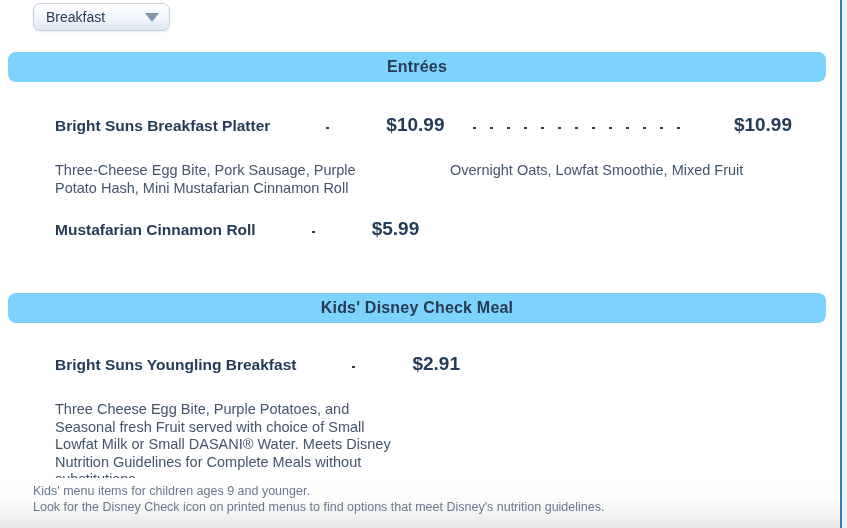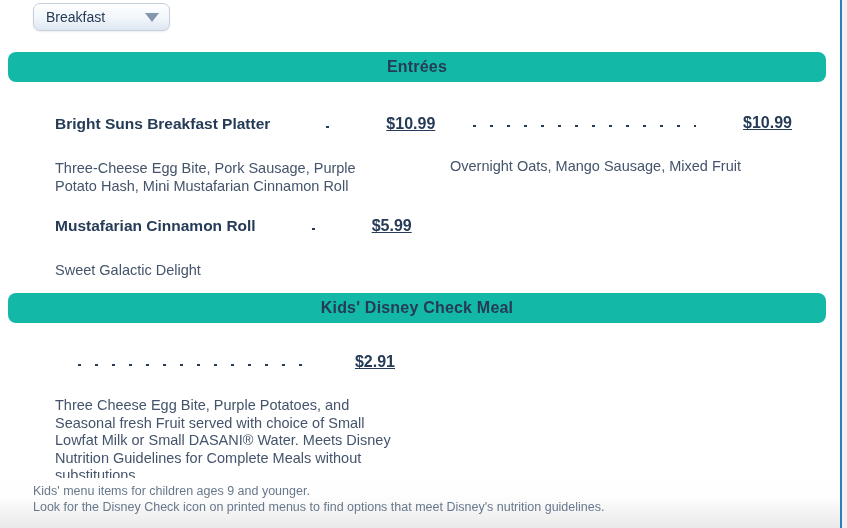--- a/index.html
+++ b/index.html
@@ -26,21 +26,21 @@
   .dropdown-label { font-size: 14px; color: #253b56; }
   .caret-down {
     width: 0; height: 0;
     border-left: 7px solid transparent; border-right: 7px solid transparent;
     border-top: 9px solid #8496ab;
   }
 
   
   .section-band {
     position: absolute; left: 8px; width: 818px; height: 30px;
-    background: #14b8a6; border-radius: 8px;
+    background: #7dd3fc; border-radius: 8px;
     display: flex; align-items: center; justify-content: center;
   }
   .section-band span { font-size: 16px; font-weight: bold; color: #253b56; letter-spacing: 0.2px; }
   .band-entrees { top: 52px; }
   .band-kids   { top: 293px; text-align: right; }
 
   
   .menu-grid {
     position: absolute; left: 55px; width: 737px;
     display: grid; grid-template-columns: 340px 342px; column-gap: 55px; row-gap: 21px;
@@ -53,21 +53,21 @@
   .item-title-row { display: flex; align-items: baseline; gap: 33px; }
   .item-name {
     font-size: 15.5px; font-weight: bold; color: #253b56; line-height: 20px; white-space: nowrap;
   }
   .dot-leader {
     flex: 1 1 auto; height: 4px; align-self: center; margin: 6px 14px 0 16px;
     background-image: radial-gradient(circle, #253b56 1.3px, rgba(0,0,0,0) 1.5px);
     background-size: 17px 4px; background-repeat: repeat-x; background-position: left center;
     min-width: 20px;
   }
-  .item-price { font-size: 16px; font-weight: bold; color: #253b56; white-space: nowrap; text-decoration: underline; }
+  .item-price { font-size: 19px; font-weight: bold; color: #253b56; white-space: nowrap; }
   .item-desc {
     margin-top: 26px; font-size: 14.5px; color: #44546b; line-height: 17.5px; max-width: 340px;
   }
 
   
   .footer {
     position: absolute; left: 0; right: 7px; top: 478px; height: 50px;
     background: linear-gradient(to bottom, #ffffff 0%, #fdfdfd 40%, #e9e9e9 100%);
     padding: 6px 0 8px 33px;
   }
@@ -96,42 +96,42 @@
         <span class="item-price">$10.99</span>
       </div>
       <div class="item-desc">Three-Cheese Egg Bite, Pork Sausage, Purple Potato Hash, Mini Mustafarian Cinnamon Roll</div>
     </div>
 
     <div class="menu-item">
       <div class="item-title-row">
         <span class="dot-leader"></span>
         <span class="item-price">$10.99</span>
       </div>
-      <div class="item-desc">Overnight Oats, Mango Sausage, Mixed Fruit</div>
+      <div class="item-desc">Overnight Oats, Lowfat Smoothie, Mixed Fruit</div>
     </div>
 
     <div class="menu-item">
       <div class="item-title-row">
         <span class="item-name">Mustafarian Cinnamon Roll</span>
         <span class="dot-leader"></span>
         <span class="item-price">$5.99</span>
       </div>
-      <div class="item-desc">Sweet Galactic Delight</div>
     </div>
 
   </div>
 
   <div class="section-band band-kids">
     <span>Kids' Disney Check Meal</span>
   </div>
 
   <div class="menu-grid grid-kids">
 
     <div class="menu-item">
       <div class="item-title-row">
+        <span class="item-name">Bright Suns Youngling Breakfast</span>
         <span class="dot-leader"></span>
         <span class="item-price">$2.91</span>
       </div>
       <div class="item-desc">Three Cheese Egg Bite, Purple Potatoes, and Seasonal fresh Fruit served with choice of Small Lowfat Milk or Small DASANI® Water. Meets Disney Nutrition Guidelines for Complete Meals without substitutions</div>
     </div>
 
   </div>
 
   <div class="footer">
     <p>Kids' menu items for children ages 9 and younger.</p>

